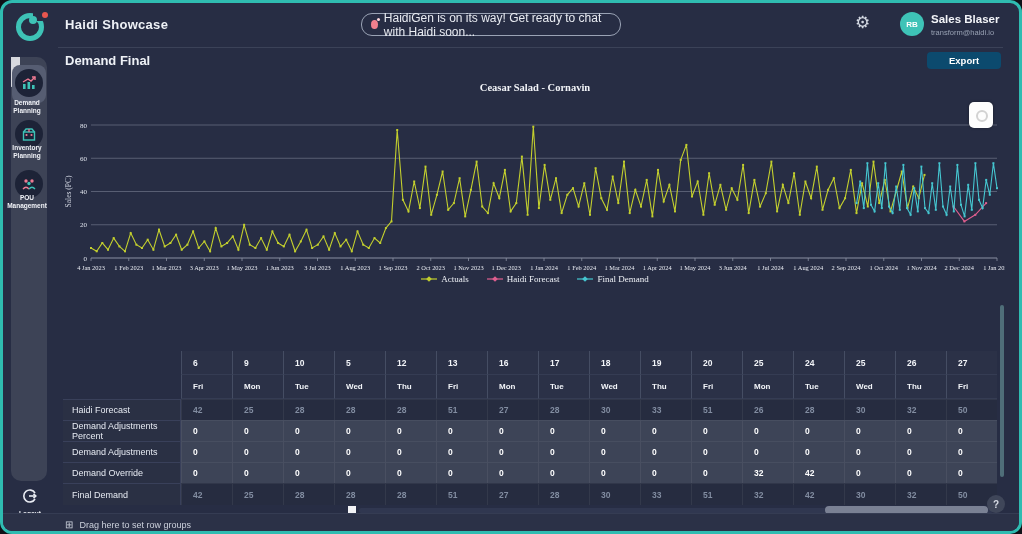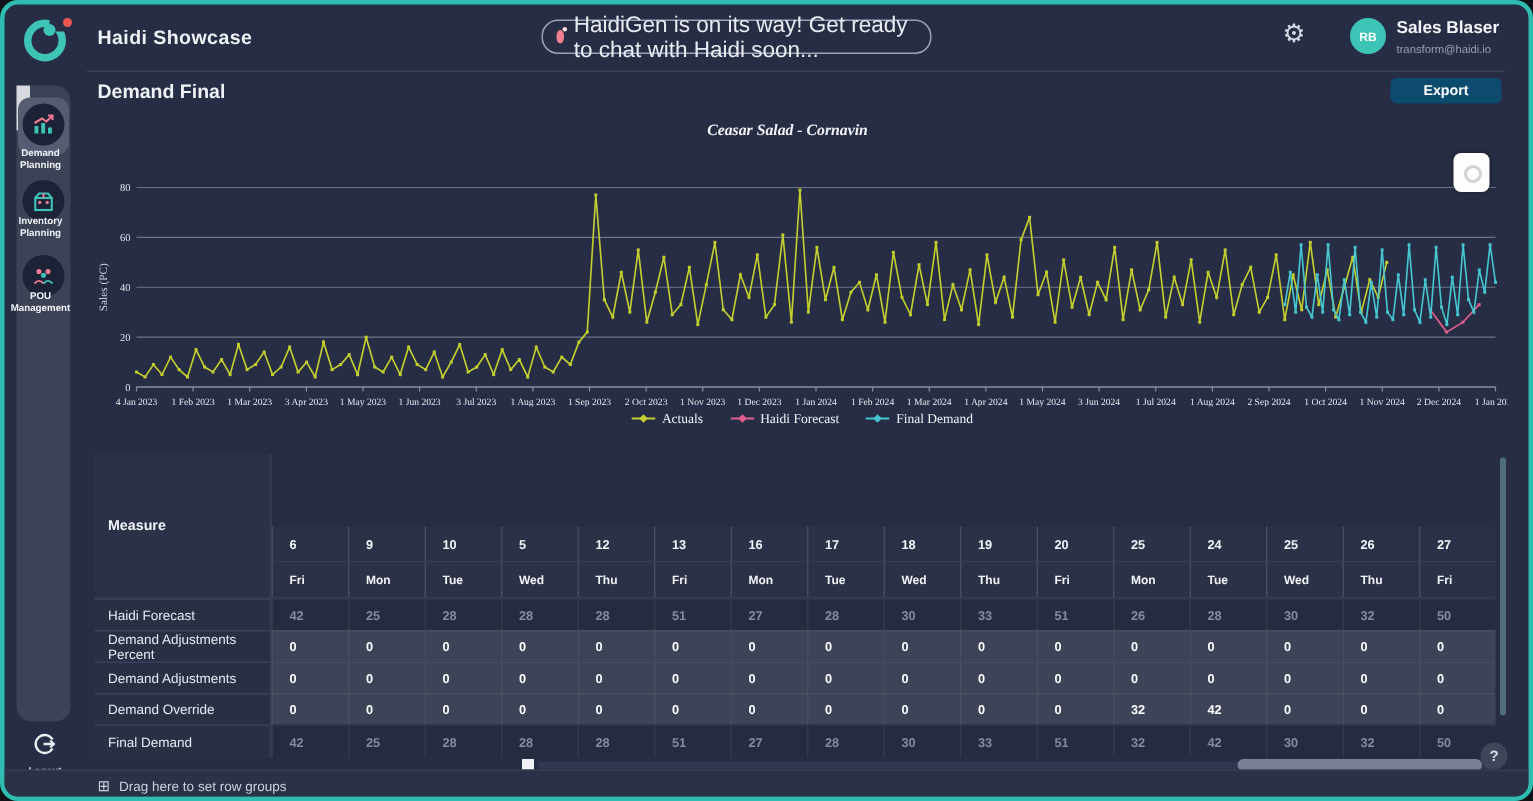--- a/index.html
+++ b/index.html
@@ -4,21 +4,21 @@
 <style>
   html,body{margin:0;padding:0;background:#101218;font-family:"Liberation Sans",sans-serif;}
   .stage{position:relative;width:1022px;height:534px;}
   .frame{position:absolute;inset:0;border:3px solid #2fbcb1;border-radius:12px;background:#272d44;overflow:hidden;}
   .abs{position:absolute;}
   
   .app-title{left:62px;top:14px;font-size:13px;font-weight:700;color:#eef1f6;letter-spacing:.3px;}
   .pill{left:358px;top:10px;width:258px;height:21px;border:1px solid #9aa3b5;border-radius:11px;display:flex;align-items:center;gap:6px;cursor:pointer;}
   .pill-dot{width:9px;height:9px;border-radius:50%;background:#f0808e;margin-left:9px;position:relative;}
   .pill-dot:after{content:"";position:absolute;right:-2px;top:-2px;width:3px;height:3px;border-radius:50%;background:#ffd9de;}
-  .pill-text{font-size:15px;color:#e8ebf1;}
+  .pill-text{font-size:12px;color:#e8ebf1;}
   .gear{left:852px;top:11px;font-size:17px;color:#d3d8e2;cursor:pointer;line-height:1;}
   .avatar{left:897px;top:9px;width:24px;height:24px;border-radius:50%;background:#3ec3b7;color:#fff;font-size:8px;font-weight:700;display:flex;align-items:center;justify-content:center;}
   .user-name{left:928px;top:10px;font-size:11.5px;font-weight:700;color:#f2f4f8;}
   .user-email{left:928px;top:25px;font-size:7.5px;color:#98a1b3;}
   .topbar-divider{left:55px;top:44px;width:945px;height:1px;background:#3b4258;}
   
   .logo{left:11px;top:7px;width:34px;height:34px;}
   .logo-ring{position:absolute;left:2px;top:3px;width:18px;height:18px;border:5px solid #3ec3b7;border-radius:50%;}
   .logo-notch{position:absolute;left:19px;top:0px;width:11px;height:11px;background:#272d44;border-radius:2px;}
   .logo-inner{position:absolute;left:15px;top:6px;width:8px;height:8px;border-radius:50%;background:#3ec3b7;}
@@ -28,21 +28,21 @@
   .swoosh{left:8px;top:54px;width:9px;height:30px;background:#e9eaee;border-radius:0 0 12px 0 / 0 0 26px 0;opacity:.9;}
   .side-hl{position:absolute;left:9px;width:34px;height:38px;border-radius:8px;background:#565d72;}
   .side-circle{position:absolute;left:12px;width:28px;height:28px;border-radius:50%;background:#1d2337;display:flex;align-items:center;justify-content:center;}
   .side-label{position:absolute;left:1px;width:46px;font-size:6.5px;font-weight:700;color:#f0f2f7;line-height:1.25;text-align:center;}
   .logout{left:9px;top:485px;width:36px;text-align:center;cursor:pointer;}
   .logout .lbl{font-size:6.5px;font-weight:700;color:#f0f2f7;margin-top:2px;}
   
   .page-title{left:62px;top:50px;font-size:13px;font-weight:700;color:#eef1f6;}
   .export-btn{left:924px;top:49px;width:74px;height:17px;background:#0c4a6e;border-radius:4px;color:#fff;font-size:9.5px;font-weight:700;display:flex;align-items:center;justify-content:center;cursor:pointer;}
   
-  .chart-title{left:52px;top:79px;width:940px;text-align:center;font-family:"Liberation Serif",serif;font-weight:700;font-size:10.5px;color:#f2f4f8;font-style:italic;}
+  .chart-title{left:62px;top:79px;width:940px;text-align:center;font-family:"Liberation Serif",serif;font-weight:700;font-size:10.5px;color:#f2f4f8;}
   .chart-wrap{left:60px;top:92px;width:942px;height:176px;}
   .modebar{left:966px;top:99px;width:24px;height:26px;background:#fdfdfd;border-radius:5px;box-shadow:0 0 3px rgba(0,0,0,.4);cursor:pointer;}
   .modebar i{position:absolute;left:7px;top:8px;width:8px;height:8px;border:2px solid #d2d2d2;border-radius:50%;}
   .legend{left:62px;top:271px;width:940px;display:flex;justify-content:center;gap:18px;}
   .legend-item{display:flex;align-items:center;gap:4px;font-family:"Liberation Serif",serif;font-size:9px;color:#eef1f6;cursor:pointer;}
   
   .grid{left:60px;top:300px;width:934px;display:grid;grid-template-columns:118px repeat(16,51px);grid-template-rows:24px 24px 24px 24px 21px 21px 21px 21px 22px;}
   .hcell{background:#2b3147;color:#f2f4f8;font-weight:700;display:flex;align-items:center;border-bottom:1px solid #353c53;}
   .measure-h{grid-row:1/span 4;grid-column:1;padding-left:9px;font-size:9.5px;border-right:1px solid #3a4156;}
   .span-h{grid-column:2/span 16;padding-left:11px;font-size:9px;}
@@ -419,21 +419,20 @@
         <span class="legend-item">
           <svg width="16" height="8" viewBox="0 0 16 8">
             <line x1="0" y1="4" x2="16" y2="4" stroke="#45c6d0" stroke-width="1.2"></line>
             <rect x="6" y="2" width="4" height="4" transform="rotate(45 8 4)" fill="#45c6d0"></rect>
           </svg>
           <span>Final Demand</span>
         </span>
       </div>
 
     <div class="abs grid" id="grid">
-        <div class="hcell measure-h">Measure</div>
         <div class="hcell day-h" style="grid-row:3;grid-column:2">6</div>
         <div class="hcell day-h" style="grid-row:3;grid-column:3">9</div>
         <div class="hcell day-h" style="grid-row:3;grid-column:4">10</div>
         <div class="hcell day-h" style="grid-row:3;grid-column:5">5</div>
         <div class="hcell day-h" style="grid-row:3;grid-column:6">12</div>
         <div class="hcell day-h" style="grid-row:3;grid-column:7">13</div>
         <div class="hcell day-h" style="grid-row:3;grid-column:8">16</div>
         <div class="hcell day-h" style="grid-row:3;grid-column:9">17</div>
         <div class="hcell day-h" style="grid-row:3;grid-column:10">18</div>
         <div class="hcell day-h" style="grid-row:3;grid-column:11">19</div>

